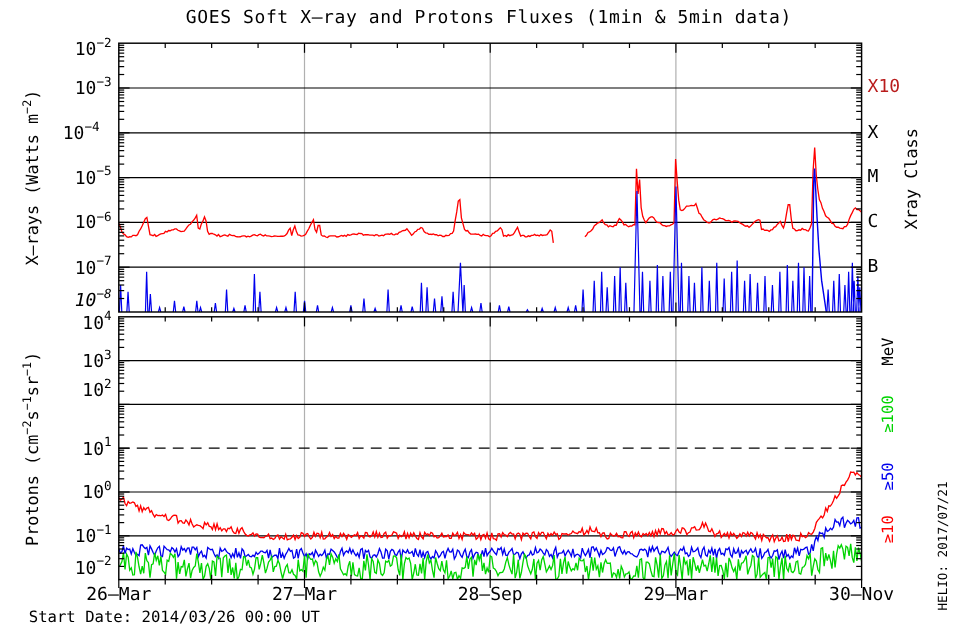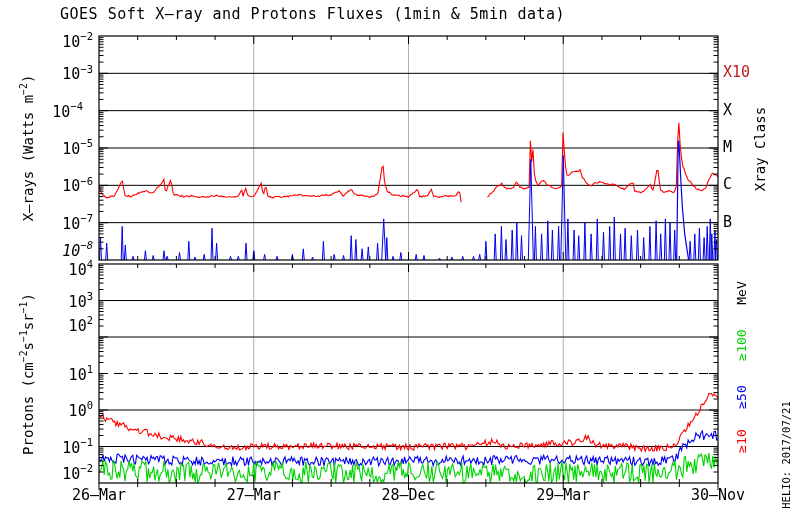--- a/index.html
+++ b/index.html
@@ -2,21 +2,21 @@
 <html><head>
 <meta charset="utf-8">
 <style>
   html,body{margin:0;padding:0;background:#fff;}
   .page{position:relative;width:800px;height:530px;background:#ffffff;overflow:hidden;
         font-family:"DejaVu Sans Mono","Liberation Mono",monospace;color:#000;}
   svg{position:absolute;left:0;top:0;}
   .lbl{position:absolute;white-space:nowrap;line-height:1;}
   .lbl sup{font-size:0.70em;position:relative;top:-0.05em;}
   .rot{transform:translate(-50%,-50%) rotate(-90deg);transform-origin:center center;}
-  .title{font-size:15px;letter-spacing:0.5px;text-align:left;}
+  .title{font-size:15px;letter-spacing:0.5px;text-align:right;}
   .ytick{font-size:15px;text-align:right;}
   .xtick{font-size:15px;text-align:center;}
   .cls{font-size:15px;}
   .axtitle{font-size:14px;}
   .mev{font-size:13px;}
   .foot{font-size:13px;}
   .credit{font-size:10.5px;}
 </style>
 </head>
 <body>
@@ -379,18 +379,19 @@
       <div class="lbl ytick" style="left:50px;width:43px;top:401px;">10<sup>0</sup></div>
       <div class="lbl ytick" style="left:50px;width:43px;top:437.5px;">10<sup>−1</sup></div>
       <div class="lbl ytick" style="left:50px;width:43px;top:464px;">10<sup>−2</sup></div>
       <div class="lbl axtitle rot" style="left:27px;top:373.5px;">Protons (cm<sup>−2</sup>s<sup>−1</sup>sr<sup>−1</sup>)</div>
       <div class="lbl mev rot" style="left:741px;top:293.2px;color:#000000;">MeV</div>
       <div class="lbl mev rot" style="left:741px;top:345.03px;color:#00d400;">≥100</div>
       <div class="lbl mev rot" style="left:741px;top:397.225px;color:#0000ee;">≥50</div>
       <div class="lbl mev rot" style="left:741px;top:441.025px;color:#ff0000;">≥10</div>
       <div class="lbl xtick" style="left:59px;width:80px;top:488px;">26–Mar</div>
       <div class="lbl xtick" style="left:213.75px;width:80px;top:488px;">27–Mar</div>
-      <div class="lbl xtick" style="left:368.5px;width:80px;top:488px;">28–Dec</div>
+      <div class="lbl xtick" style="left:368.5px;width:80px;top:488px;">28–Sep</div>
       <div class="lbl xtick" style="left:523.25px;width:80px;top:488px;">29–Mar</div>
       <div class="lbl xtick" style="left:678px;width:80px;top:488px;">30–Nov</div>
     </div>
+  <div class="lbl foot" style="left:24px;top:508px;">Start Date: 2014/03/26 00:00 UT</div>
   <div class="lbl credit rot" style="left:786px;top:455px;">HELIO: 2017/07/21</div>
 </div>
 
 </body></html>

